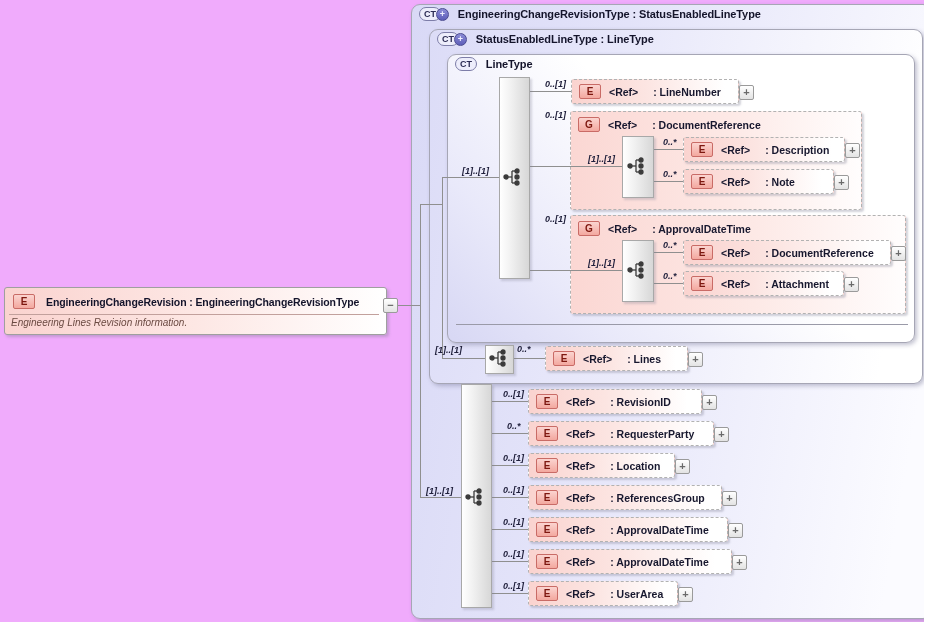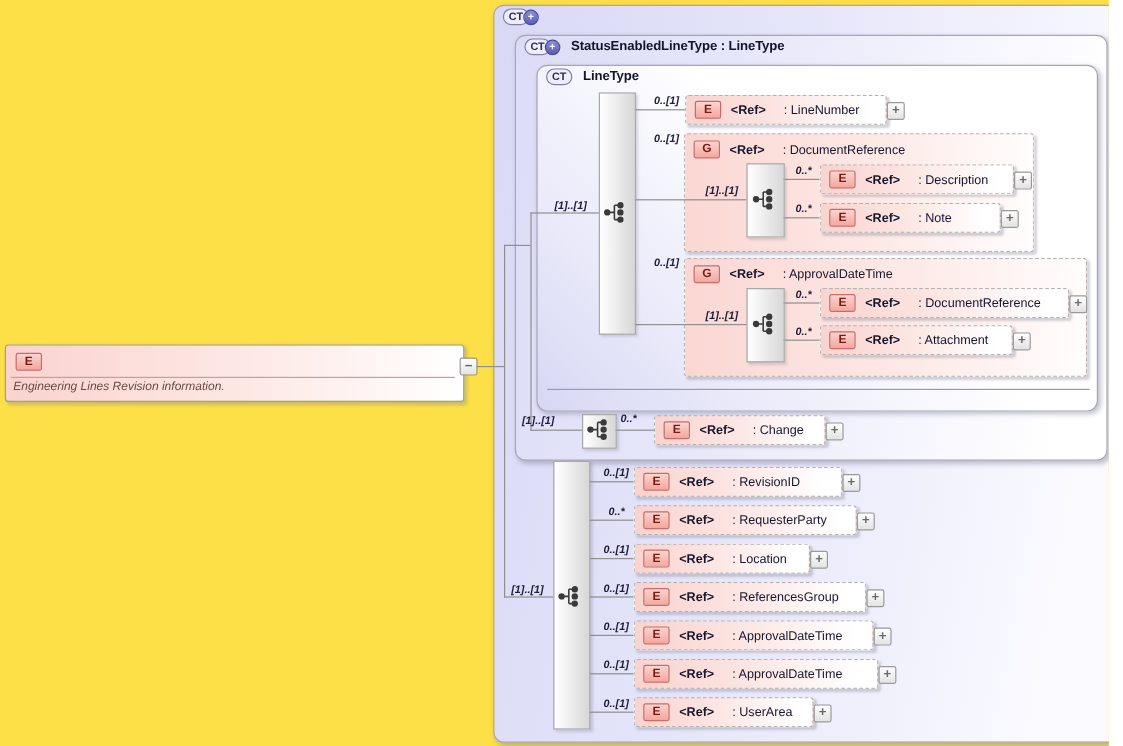--- a/index.html
+++ b/index.html
@@ -1,16 +1,16 @@
 <!DOCTYPE html>
 <html><head>
 <meta charset="utf-8">
 <style>
   html,body{margin:0;padding:0;background:#ffffff;}
-  .canvas{position:relative;width:924px;height:622px;background:#fde047;overflow:hidden;
+  .canvas{position:relative;width:924px;height:622px;background:#f0abfc;overflow:hidden;
           font-family:"Liberation Sans",sans-serif;}
 
   
   .ctbox{position:absolute;border:1px solid #a6a6b5;border-radius:9px;
          box-shadow:2px 2px 4px rgba(120,120,150,.45);}
   .ct-outer{background:linear-gradient(100deg,#d9d9f6 0%,#e3e3f9 35%,#fbfbff 92%);}
   .ct-se{background:linear-gradient(100deg,#dcdcf7 0%,#e7e7fa 35%,#ffffff 92%);}
   .ct-lt{background:linear-gradient(45deg,#d7d7f4 0%,#e9e9fa 22%,#ffffff 55%);}
 
   .cthead{position:absolute;display:flex;align-items:center;white-space:nowrap;
@@ -24,21 +24,21 @@
             color:#f0f0ff;font-weight:bold;font-size:9px;line-height:12px;}
 
   
   .ebox{position:absolute;height:23px;border:1px dashed #b2b2b2;border-radius:3px;
         background:linear-gradient(to right,#fad3cf 0%,#fce5e2 45%,#ffffff 92%);
         display:flex;align-items:center;box-shadow:2px 2px 2px rgba(130,130,150,.35);}
   .badge{width:20px;height:13px;margin-left:7px;border:1px solid #c96b66;border-radius:2px;
          background:linear-gradient(180deg,#fbd4d0 0%,#f3a89f 100%);
          color:#7e1810;font-weight:bold;font-size:10px;line-height:13px;text-align:center;flex:0 0 auto;}
   .ref{margin-left:8px;font-weight:bold;font-size:10.5px;color:#17172e;white-space:nowrap;}
-  .ename{margin-left:15px;font-weight:normal;font-size:10.5px;color:#17172e;white-space:nowrap;}
+  .ename{margin-left:15px;font-weight:bold;font-size:10.5px;color:#17172e;white-space:nowrap;}
 
   
   .gbox{position:absolute;border:1px dashed #b2b2b2;border-radius:3px;
         background:linear-gradient(to right,#fbd7d3 0%,#fde9e6 55%,#fffdfd 100%);
         box-shadow:2px 2px 2px rgba(130,130,150,.35);}
   .ghead{position:absolute;display:flex;align-items:center;}
 
   
   .seqbar{position:absolute;border:1px solid #a8a8a8;
           background:linear-gradient(to right,#ffffff 0%,#f0f0f0 40%,#d7d7d7 100%);
@@ -175,20 +175,21 @@
         <circle cx="14" cy="10" r="2"></circle>
         <circle cx="14" cy="16" r="2"></circle>
       </g>
     </svg>
 
   <div class="cthead" style="left:419px;top:7px;">
     <span class="ctb">
         <span class="ctb-pill">CT</span>
         <span class="ctb-plus"></span>
       </span>
+    <span>EngineeringChangeRevisionType : StatusEnabledLineType</span>
   </div>
   <div class="cthead" style="left:437px;top:32px;">
     <span class="ctb">
         <span class="ctb-pill">CT</span>
         <span class="ctb-plus"></span>
       </span>
     <span>StatusEnabledLineType : LineType</span>
   </div>
   <div class="cthead" style="left:455px;top:57px;">
     <span class="ctb">
@@ -239,21 +240,21 @@
   <div class="ebox" style="left:683px;top:271px;width:159px;">
     <span class="badge">E</span>
     <span class="ref">&lt;Ref&gt;</span>
     <span class="ename">: Attachment</span>
   </div>
   <div class="plus" style="left:844px;top:277px;"></div>
 
   <div class="ebox" style="left:545px;top:346px;width:141px;">
     <span class="badge">E</span>
     <span class="ref">&lt;Ref&gt;</span>
-    <span class="ename">: Change</span>
+    <span class="ename">: Lines</span>
   </div>
   <div class="plus" style="left:688px;top:352px;"></div>
 
   <div class="ebox" style="left:528px;top:389px;width:172px;">
     <span class="badge">E</span>
     <span class="ref">&lt;Ref&gt;</span>
     <span class="ename">: RevisionID</span>
   </div>
   <div class="plus" style="left:702px;top:395px;"></div>
 
@@ -319,19 +320,20 @@
   <div class="card" style="left:588px;top:154px;">[1]..[1]</div>
   <div class="card" style="left:588px;top:258px;">[1]..[1]</div>
   <div class="card" style="left:435px;top:345px;">[1]..[1]</div>
   <div class="card" style="left:426px;top:486px;">[1]..[1]</div>
 
   <div class="anno-line" style="left:456px;top:324px;width:452px;"></div>
 
   <div class="main-el">
     <div class="titlerow">
       <span class="badge" style="margin-left:0;">E</span>
+      <span class="title">EngineeringChangeRevision : EngineeringChangeRevisionType</span>
     </div>
     <div class="divider"></div>
     <div class="anno">Engineering Lines Revision information.</div>
   </div>
   <div class="minus" style="left:383px;top:298px;"></div>
 
 </div>
 
 </body></html>

